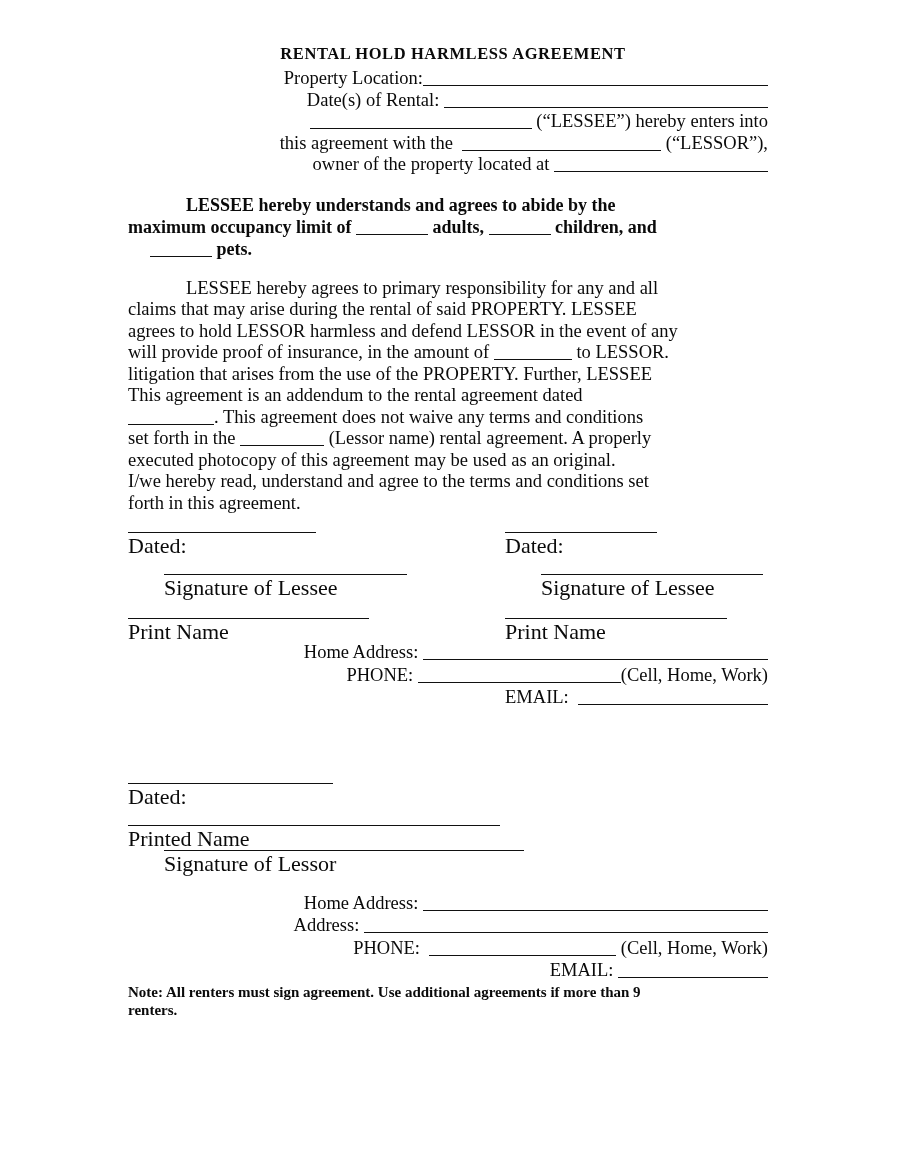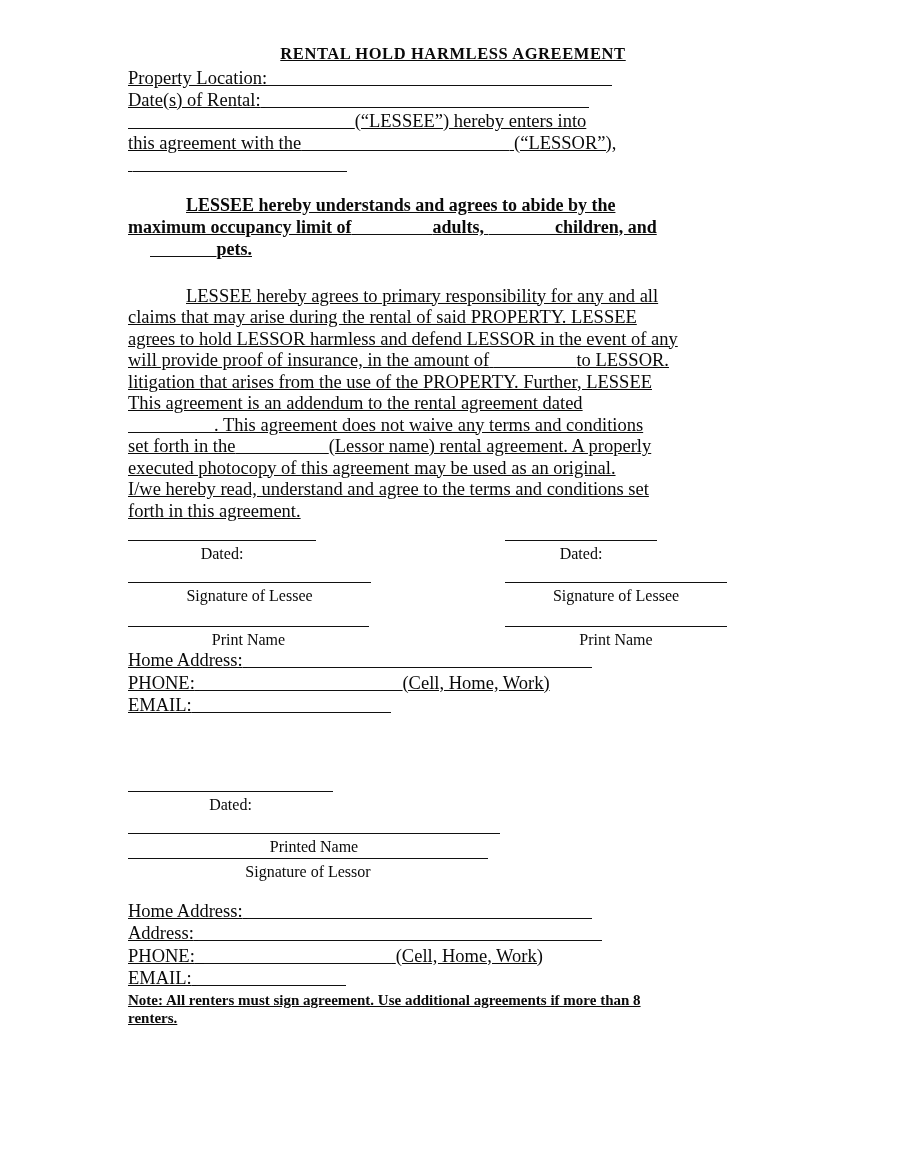--- a/index.html
+++ b/index.html
@@ -20,38 +20,38 @@
     left: 0; top: 0;
     width: 900px;
     height: 1171px;
     background: #ffffff;
   }
   .doc {
     position: absolute;
     left: 128px;
     top: 44px;
     width: 640px;
-    text-decoration: underline;
   }
 
   
   .title {
     text-align: center;
     font-weight: bold;
     font-size: 16.5px;
     letter-spacing: 0.6px;
     margin: 0 0 4px 0;
     padding-left: 10px;
   }
 
   
   .line {
     font-size: 18.5px;
     line-height: 21.5px;
     white-space: nowrap;
+    text-align: right;
   }
   .para {
     font-size: 18.5px;
     line-height: 21.5px;
   }
   .para .ln { display: block; white-space: nowrap; }
 
   
   .blank {
     display: inline-block;
@@ -65,46 +65,45 @@
   .occ {
     font-weight: bold;
     font-size: 18px;
     line-height: 22px;
     margin-top: 18px;
   }
   .occ .ln { display: block; white-space: nowrap; }
   .occ .ln.i1 { padding-left: 58px; }
   .occ .ln.i3 { padding-left: 22px; }
 
-  .bodypara { margin-top: 26px; }
+  .bodypara { margin-top: 18px; }
   .bodypara .ln.first { padding-left: 58px; }
 
   
   .sigsection { margin-top: 18px; position: relative; }
   .sigrow {
     position: relative;
     height: 42px;
   }
-  .sigrow.tall { height: 44px; }
+  .sigrow.tall { height: 44px; margin-left: 36px; }
   .col {
     position: absolute;
     top: 0;
   }
   .col.left { left: 0; }
   .col.right { left: 377px; }
   .rule {
     border-top: 1.9px solid #111;
     height: 0;
     margin-bottom: 2px;
   }
   .ruleLabel {
-    font-size: 16px;
+    font-size: 22px;
     line-height: 21px;
     white-space: nowrap;
-    text-align: center;
   }
 
   
   .contact { margin-top: -2px; }
   .contact .line { line-height: 22.5px; }
 
   .spacer55 { height: 56px; }
 
   
   .note {
@@ -136,21 +135,21 @@
 
       <div class="line">
         <span class="blank" style="width:222px"></span>&nbsp;<span>(“LESSEE”) hereby enters into</span>
       </div>
 
       <div class="line">
         <span>this agreement with the</span>&nbsp;&nbsp;<span class="blank" style="width:199px"></span>&nbsp;<span>(“LESSOR”),</span>
       </div>
 
       <div class="line">
-        &nbsp;<span class="blank" style="width:214px"></span>
+        <span>owner of the property located at</span>&nbsp;<span class="blank" style="width:214px"></span>
       </div>
 
     </div>
 
     <div class="occ">
       <span class="ln i1">LESSEE hereby understands and agrees to abide by the</span>
       <span class="ln"><span>maximum occupancy limit of</span>&nbsp;<span class="blank" style="width:72px"></span>&nbsp;<span>adults,</span>&nbsp;<span class="blank" style="width:62px"></span>&nbsp;<span>children, and</span></span>
       <span class="ln i3"><span class="blank" style="width:62px"></span>&nbsp;<span>pets.</span></span>
     </div>
 
@@ -251,18 +250,18 @@
         <div class="line">
           <span>PHONE:</span>&nbsp;&nbsp;<span class="blank" style="width:187px"></span>&nbsp;<span>(Cell, Home, Work)</span>
         </div>
         <div class="line">
           <span>EMAIL:</span>&nbsp;<span class="blank" style="width:150px"></span>
         </div>
       </div>
     </div>
 
     <div class="note">
-      <span class="ln">Note: All renters must sign agreement. Use additional agreements if more than 8</span>
+      <span class="ln">Note: All renters must sign agreement. Use additional agreements if more than 9</span>
       <span class="ln">renters.</span>
     </div>
 
   </div>
 </div>
 
 </body></html>

